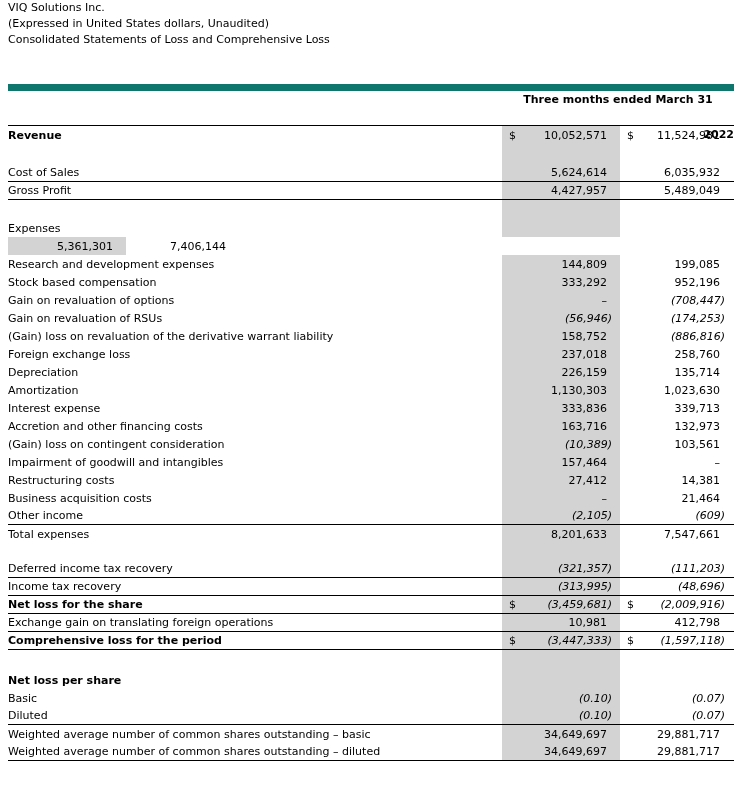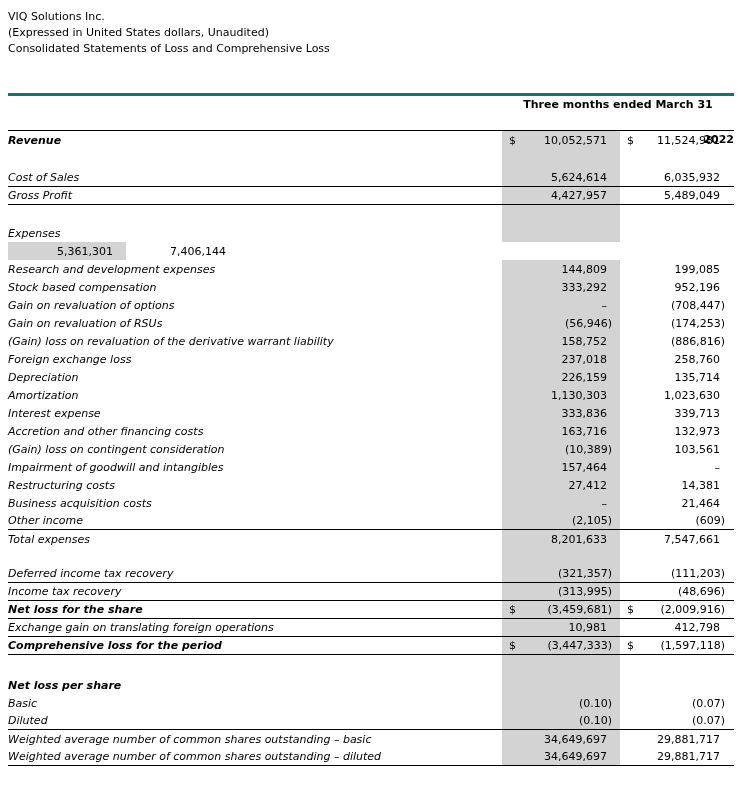--- a/index.html
+++ b/index.html
@@ -3,50 +3,50 @@
 <meta charset="utf-8">
 <style>
   html, body { margin: 0; padding: 0; background: #fff; }
   body {
     width: 740px; height: 787px;
     font-family: "DejaVu Sans", sans-serif;
     font-size: 11px; color: #000;
     overflow: hidden;
   }
   .page { padding-left: 8px; }
-  header { padding-top: 9px; line-height: 16px; }
+  header { line-height: 16px; }
   .fin-table {
     margin-top: 36px;
     width: 726px;
-    border-top: 3px solid #0f766e;
+    border-top: 7px solid #0f766e;
   }
   .thead { border-bottom: 1px solid #000; font-weight: bold; }
   .hrow1, .hrow2 { display: flex; height: 17px; align-items: center; }
-  .lbl { flex: 1; white-space: nowrap; display: flex; align-items: center; font-style: italic; }
+  .lbl { flex: 1; white-space: nowrap; display: flex; align-items: center; }
   .span-cols { width: 232px; text-align: center; }
   .y { text-align: right; margin-top: 36px; }
   .y.c23 { width: 118px; }
   .y.c22 { width: 114px; }
   .row {
     display: flex;
     height: 18px;
     align-items: stretch;
     box-sizing: border-box;
   }
   .row.lb { border-bottom: 1px solid #000; }
   .row.bold .lbl { font-weight: bold; }
   .val {
     display: flex; align-items: center;
     box-sizing: border-box;
     white-space: nowrap;
   }
   .val.c23 { width: 118px; background: var(--hl, #d3d3d3); padding: 0 13px 0 7px; }
   .val.c22 { width: 114px; padding: 0 14px 0 7px; }
   .num { margin-left: auto; }
-  .num.paren { margin-right: -5px; }
+  .num.paren { margin-right: -5px; font-style: italic; }
 </style>
 </head>
 <body>
 
 <div class="page">
   <header>
     <div>VIQ Solutions Inc.</div>
     <div>(Expressed in United States dollars, Unaudited)</div>
     <div>Consolidated Statements of Loss and Comprehensive Loss</div>
   </header>

